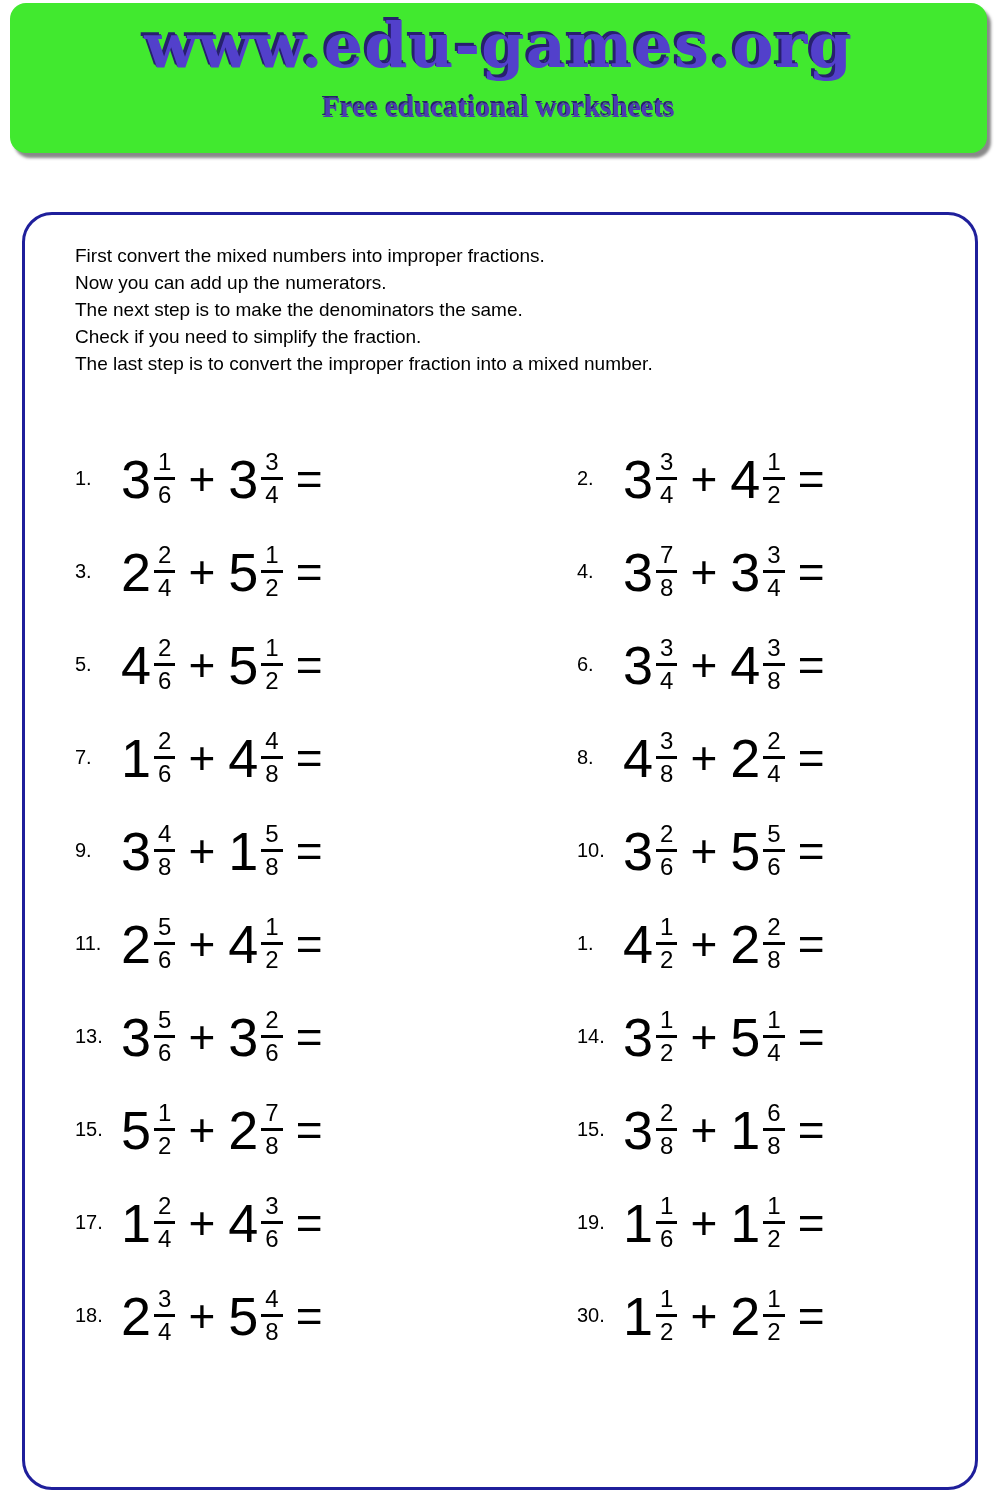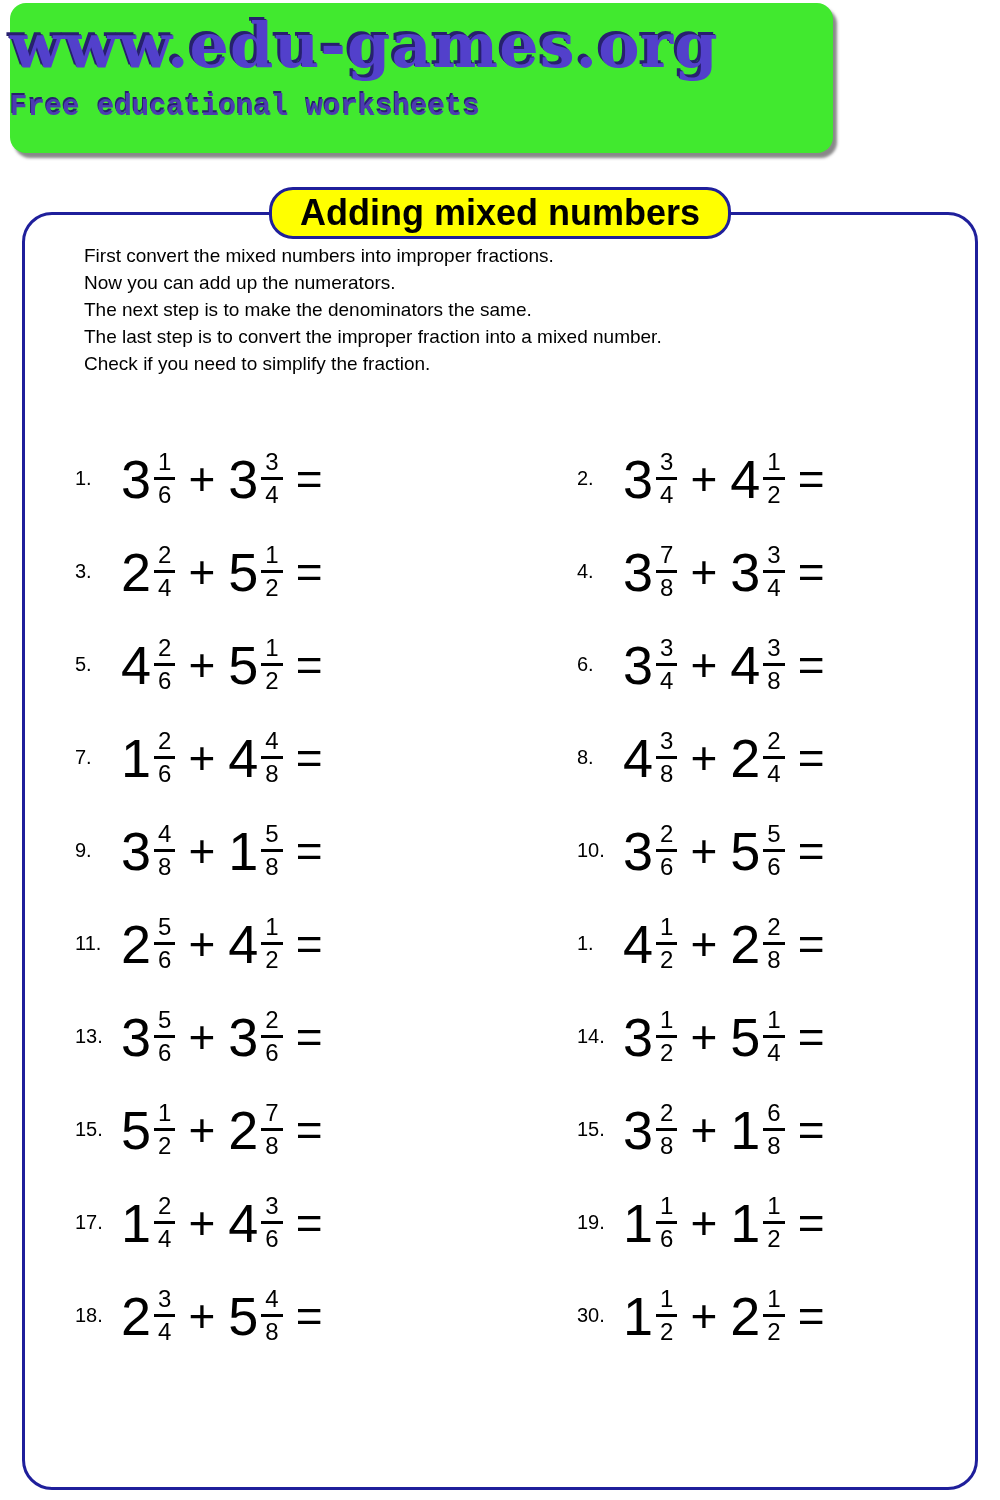--- a/index.html
+++ b/index.html
@@ -4,34 +4,35 @@
 <style>
   html, body { margin:0; padding:0; }
   body {
     width:1000px; height:1500px; background:#ffffff;
     font-family:"Liberation Sans", sans-serif;
     position:relative; overflow:hidden;
   }
 
   
   .banner {
-    position:absolute; left:10px; top:3px; width:823px; height:150px;
+    position:absolute; left:10px; top:3px; width:977px; height:150px;
     background:#41e92f; border-radius:16px;
     box-shadow:4px 5px 3px rgba(40,40,40,0.55);
+    text-align:center;
   }
   .site-title {
     margin-top:6px;
     font-family:"DejaVu Serif", serif; font-weight:bold;
     font-size:62px; letter-spacing:1px;
     color:#5240cb;
     text-shadow:-3px -3px 0 #27206e, -1px -1px 0 #27206e;
   }
   .tagline {
     margin-top:9px;
-    font-family:Liberation Mono, monospace; font-weight:bold;
+    font-family:Liberation Serif, serif; font-weight:bold;
     font-size:29px; color:#4b3cb0;
     text-shadow:-1px -2px 0 #27206e;
   }
 
   
   .sheet {
     position:absolute; left:22px; top:212px; width:950px; height:1272px;
     border:3px solid #1f1f9b; border-radius:30px; background:#ffffff;
   }
   .title-pill {
@@ -39,21 +40,21 @@
     background:#ffff00; border:3px solid #1f1f9b; border-radius:24px;
     height:46px; line-height:46px; padding:0 28px; white-space:nowrap;
     font-size:36px; font-weight:bold; color:#000;
   }
 
   .intro {
     margin:72px 0 0 50px;
     font-size:19px; line-height:27px; color:#000;
   }
   .instructions { margin:27px 0 0 50px; }
-  .instr-line { font-size:19px; line-height:27px; color:#000;margin-left:9px; }
+  .instr-line { font-size:19px; line-height:27px; color:#000; }
 
   
   .problems {
     display:grid; grid-template-columns:450px 450px; grid-auto-rows:93px;
     margin:55px 0 0 50px;
   }
   .problem { display:flex; align-items:center; }
   .problem:nth-child(even) { padding-left:52px; }
 
   .plabel { font-size:20px; width:46px; flex:none; color:#000; }
@@ -74,27 +75,26 @@
 <body>
 
 <div class="page">
 
   <header class="banner">
     <div class="site-title">www.edu-games.org</div>
     <div class="tagline">Free educational worksheets</div>
   </header>
 
   <main class="sheet">
-    <div class="title-pill">Adding mixed numbers</div>
     <div class="instructions" id="instructions">
         <div class="instr-line">First convert the mixed numbers into improper fractions.</div>
         <div class="instr-line">Now you can add up the numerators.</div>
         <div class="instr-line">The next step is to make the denominators the same.</div>
+        <div class="instr-line">Check if you need to simplify the fraction.</div>
         <div class="instr-line">The last step is to convert the improper fraction into a mixed number.</div>
-        <div class="instr-line">Check if you need to simplify the fraction.</div>
       </div>
     <div class="problems" id="problems">
   <div class="problem">
     <span class="plabel">1.</span>
     <span class="expr">
       <span class="mixed">
         <span class="whole">3</span>
         <span class="frac">
           <span class="fnum">1</span>
           <span class="fden">6</span>

